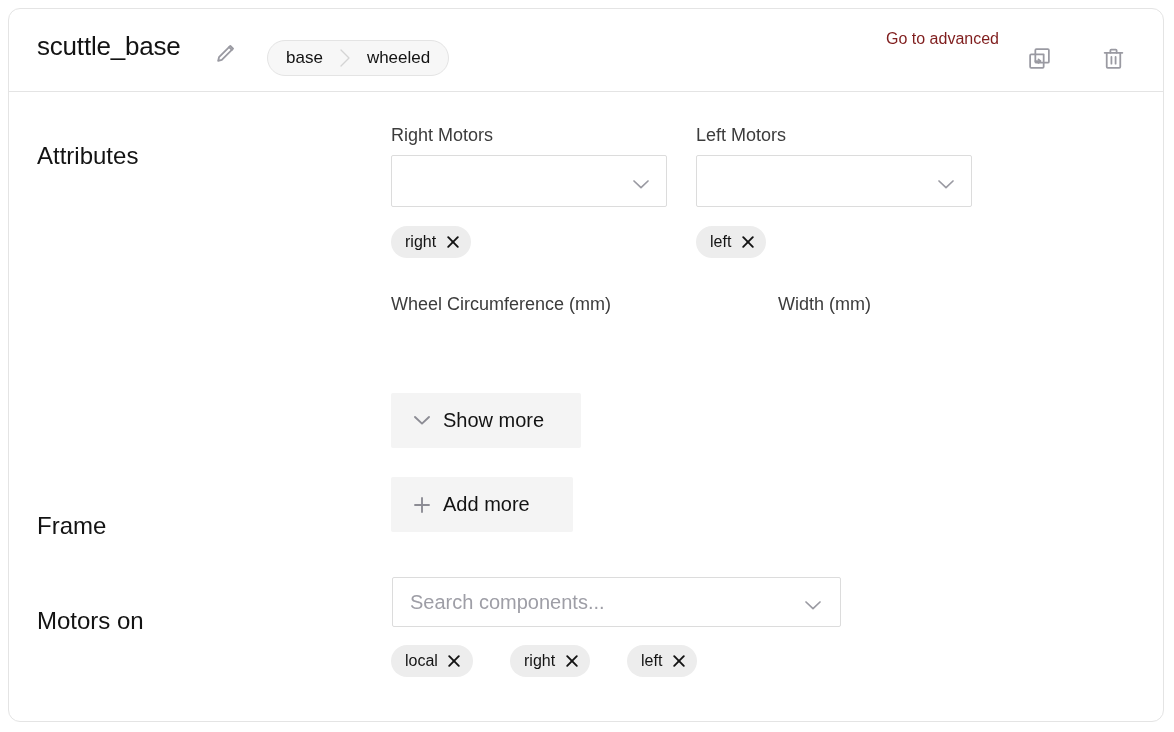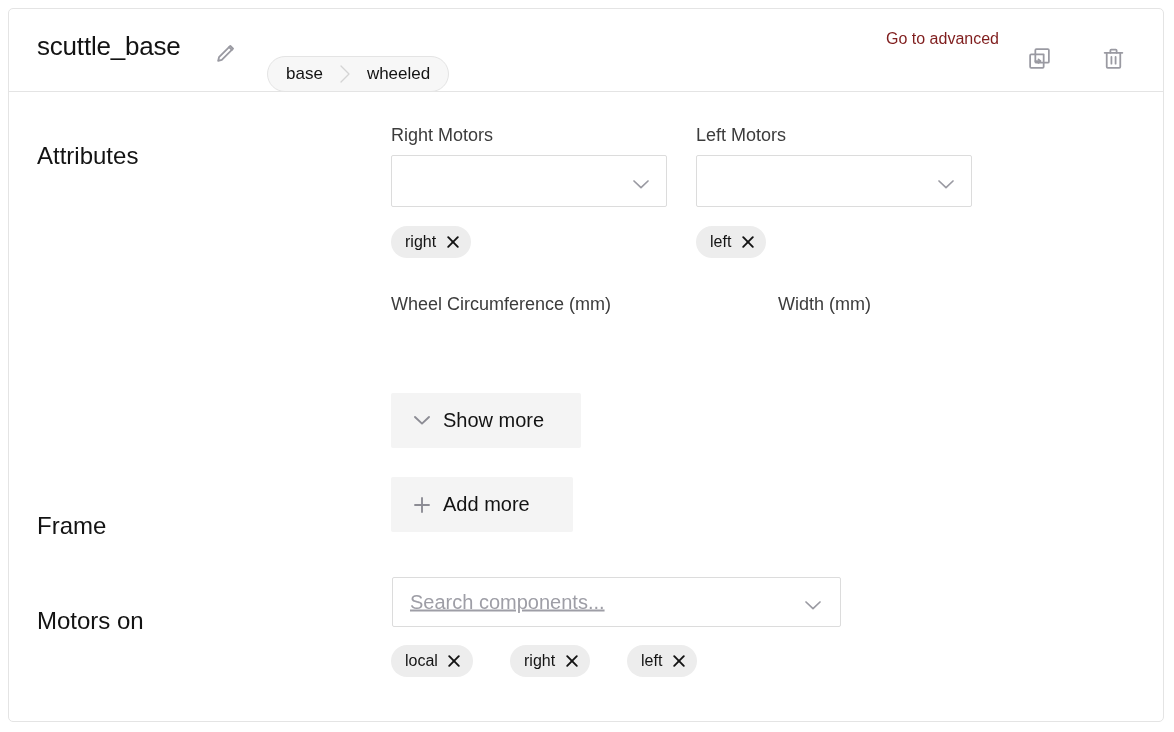--- a/index.html
+++ b/index.html
@@ -15,21 +15,21 @@
     overflow: hidden;
   }
 
   .card {
     position: absolute;
     left: 8px;
     top: 8px;
     width: 1156px;
     height: 714px;
     border: 1px solid #e4e4e4;
-    border-radius: 5px;
+    border-radius: 12px;
     background: #ffffff;
     box-sizing: border-box;
   }
 
   
   .card-header {
     position: relative;
     height: 83px;
     border-bottom: 1px solid #e4e4e4;
     box-sizing: border-box;
@@ -61,21 +61,20 @@
     top: 31px;
     height: 36px;
     border: 1px solid #e4e4e4;
     border-radius: 18px;
     background: #f7f7f7;
     display: flex;
     align-items: center;
     box-sizing: border-box;
     padding: 0 4px;
     cursor: pointer;
-    margin-top: 16px;
   }
   .crumb {
     font-size: 17px;
     color: #131313;
     padding: 0 14px;
     white-space: nowrap;
   }
   .crumb-sep {
     width: 16px;
     height: 36px;
@@ -172,21 +171,20 @@
     cursor: pointer;
   }
   .search-box .placeholder {
     position: absolute;
     left: 17px;
     top: 50%;
     transform: translateY(-50%);
     font-size: 20px;
     color: #9e9ea6;
     white-space: nowrap;
-    text-decoration: underline;
   }
   .search-box .chev {
     position: absolute;
     right: 18px;
     top: 50%;
     margin-top: -5px;
   }
 
   .chip {
     position: absolute;

